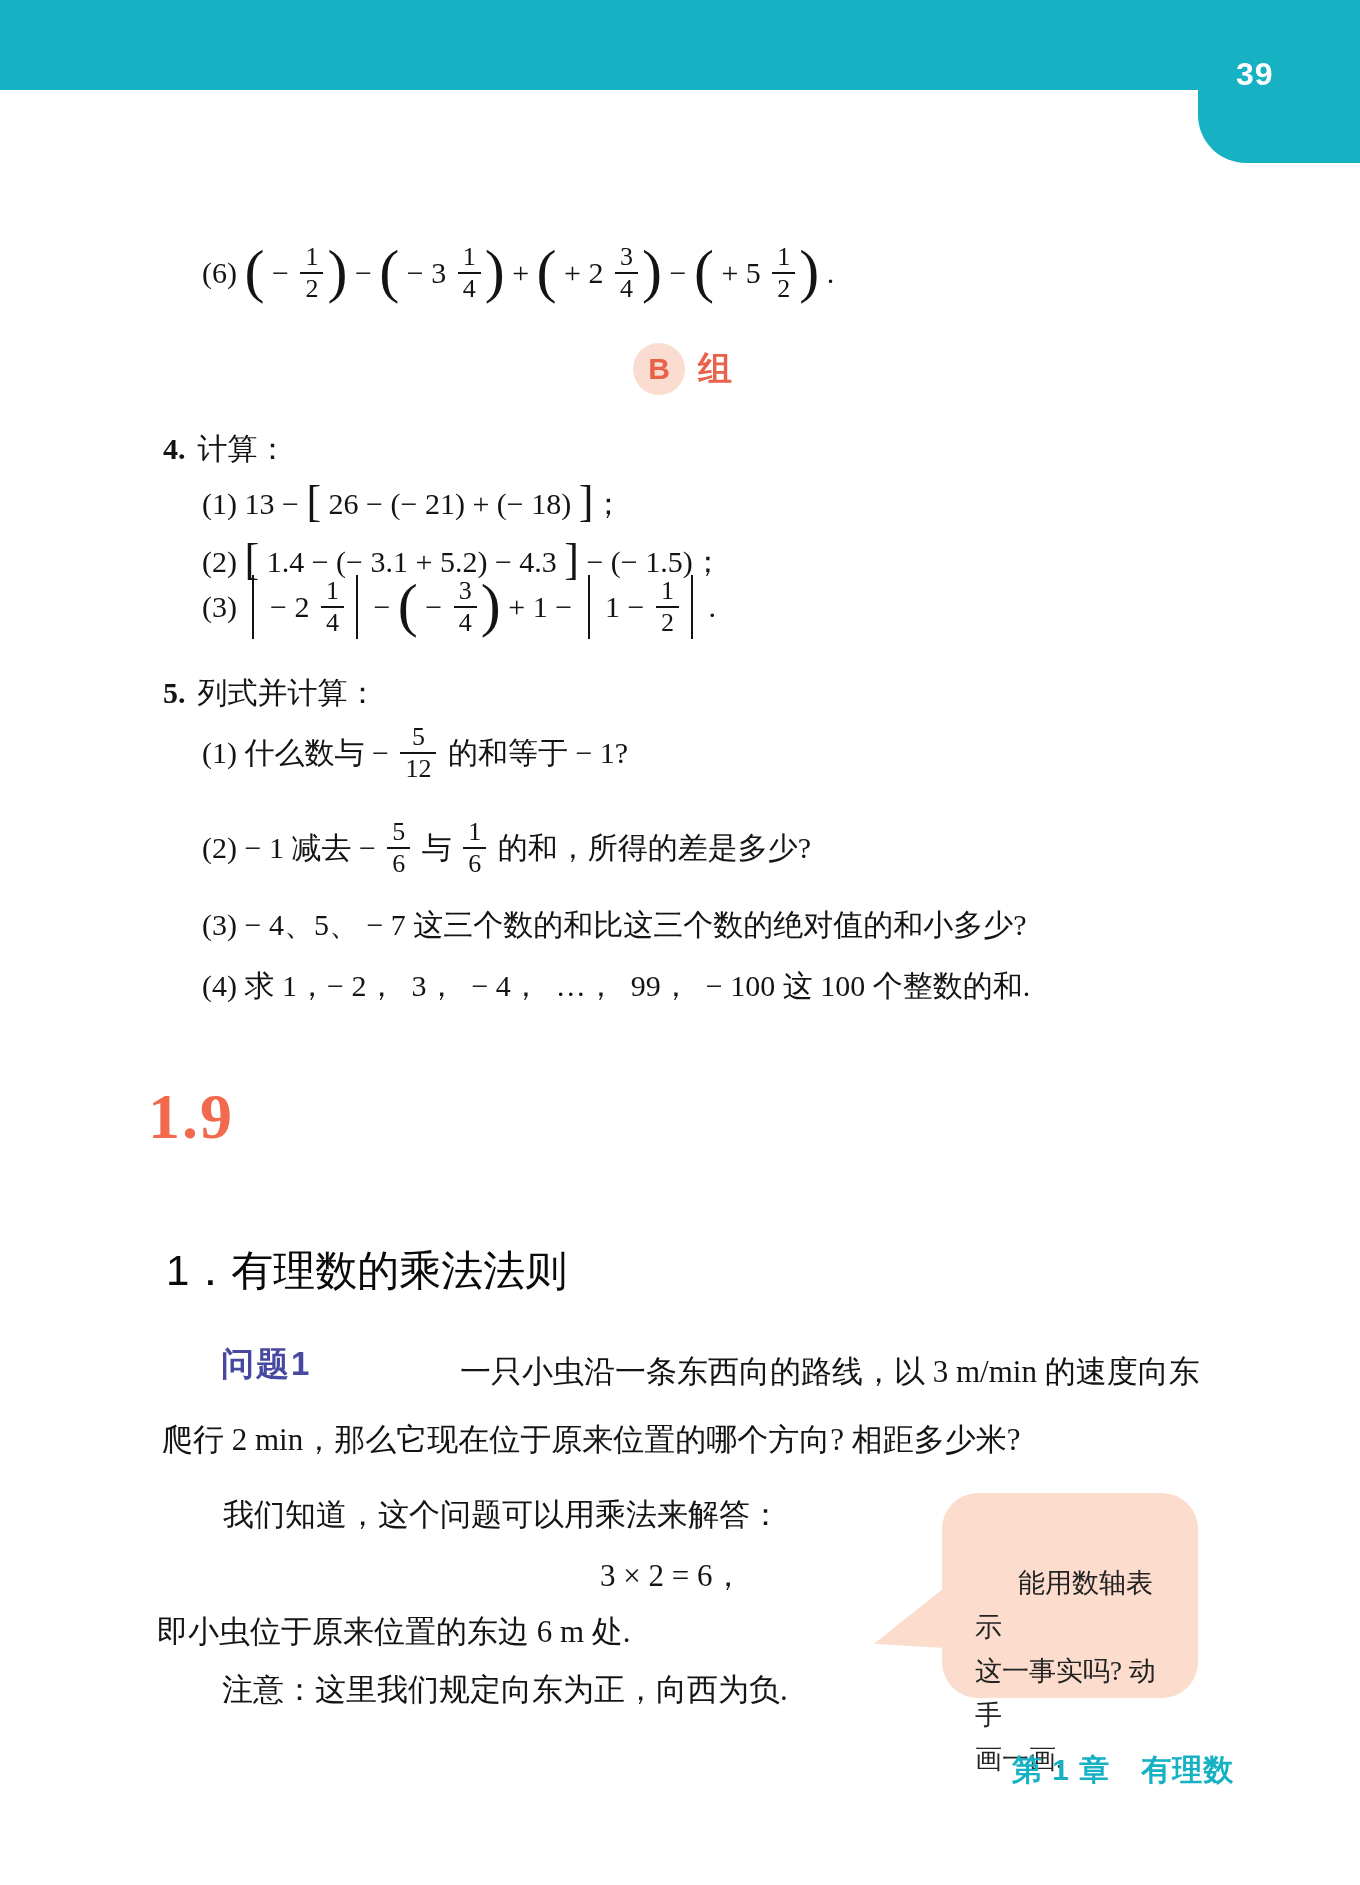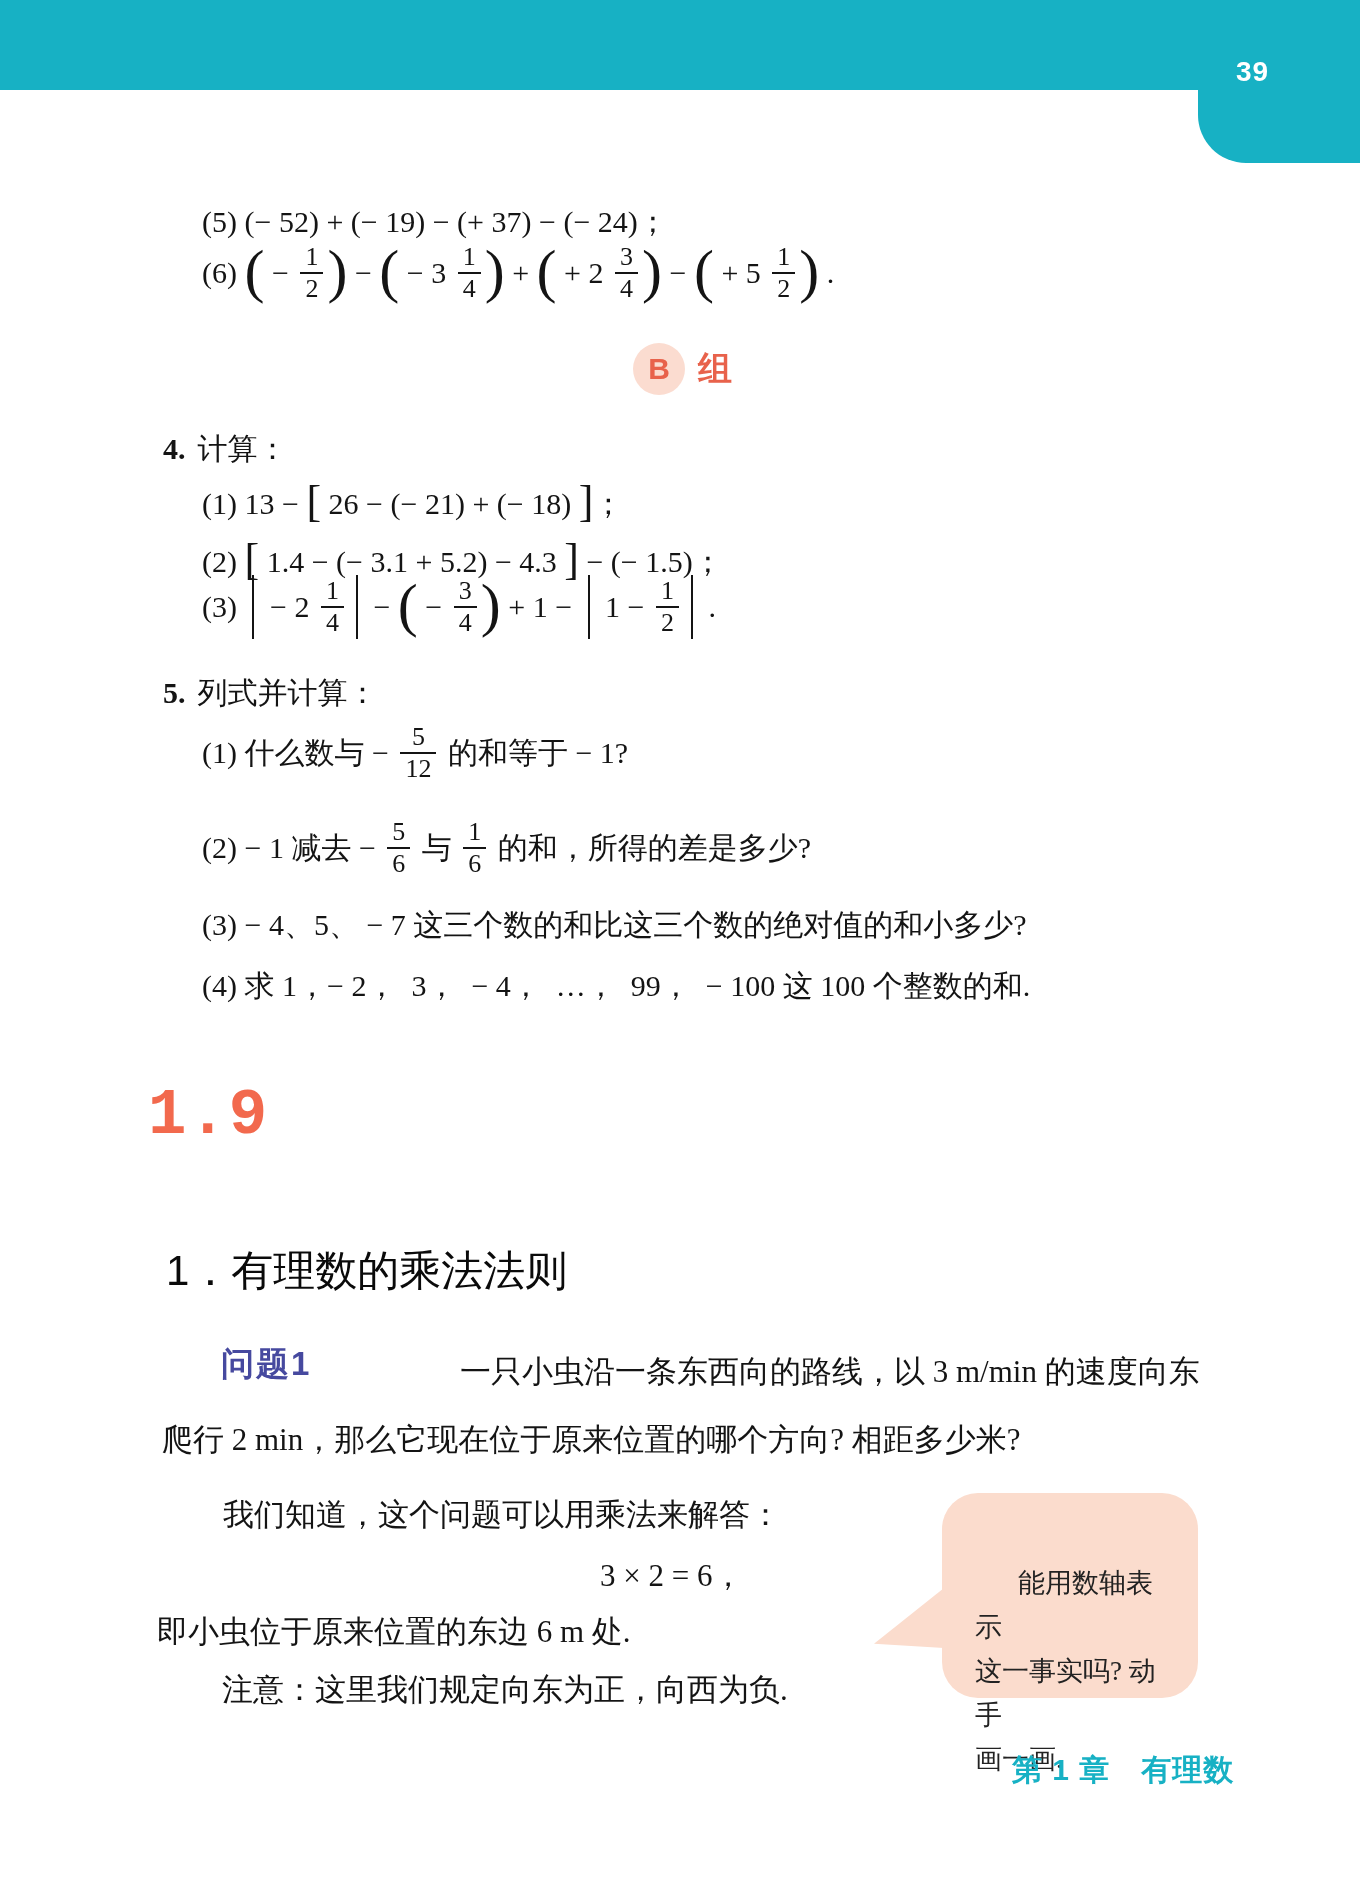--- a/index.html
+++ b/index.html
@@ -9,21 +9,21 @@
   *{margin:0;padding:0;box-sizing:border-box;}
   html,body{background:#ffffff;}
   .page{position:relative;width:1360px;height:1885px;background:#fff;overflow:hidden;
          font-family:"Liberation Serif","DejaVu Serif",serif;color:var(--ink);}
 
   
   .header-bar{position:absolute;left:0;top:0;width:1360px;height:90px;background:var(--teal);}
   .header-tab{position:absolute;left:1198px;top:0;width:162px;height:163px;background:var(--teal);
               border-bottom-left-radius:48px;}
   .page-num{position:absolute;left:38px;top:56px;font-family:"Liberation Sans","DejaVu Sans",sans-serif;
-            font-weight:bold;font-size:28px;color:#ffffff;letter-spacing:1px;}
+            font-weight:bold;font-size:32px;color:#ffffff;letter-spacing:1px;}
 
   
   .math{position:absolute;display:flex;align-items:center;font-size:30px;white-space:pre;
         font-family:"Liberation Serif","DejaVu Serif",serif;}
   .mt{white-space:pre;}
   .frac{display:inline-flex;flex-direction:column;align-items:center;vertical-align:middle;
         margin:0 4px;font-size:26px;line-height:1.15;}
   .frac .fn{padding:0 5px;}
   .frac .fd{border-top:2px solid var(--ink);padding:0 5px;}
   .bp{font-size:60px;line-height:0;position:relative;top:-2px;font-weight:400;}
@@ -49,21 +49,21 @@
   .b-label{font-family:"Liberation Sans","DejaVu Sans",sans-serif;font-weight:bold;
            font-size:34px;color:var(--badge-fg);}
 
   
   .exlabel{position:absolute;left:163px;font-size:30px;display:flex;align-items:baseline;}
   .exlabel b{margin-right:12px;}
   .lab4{top:429px;} .lab5{top:673px;}
 
   
   .sec-head{position:absolute;left:0;top:1072px;width:1360px;height:100px;color:var(--orange);
-            font-family:Liberation Mono, monospace;font-weight:bold;}
+            font-family:Liberation Serif, serif;font-weight:bold;}
   .sec-num{position:absolute;left:148px;top:8px;font-size:64px;letter-spacing:2px;}
   .sec-title{position:absolute;left:408px;top:4px;font-size:62px;letter-spacing:3px;}
   .sub-head{position:absolute;left:166px;top:1243px;font-size:42px;font-weight:normal;
             font-family:"Liberation Sans","DejaVu Sans",sans-serif;color:#0a0a0a;}
 
   
   .para{position:absolute;font-size:31px;line-height:68px;color:var(--ink);}
   .p-problem{left:162px;top:1338px;width:1040px;text-indent:298px;}
   .problem-label{position:absolute;left:221px;top:1342px;font-size:33px;font-weight:bold;
                  color:var(--indigo);font-family:"Liberation Sans","DejaVu Sans",sans-serif;
@@ -88,21 +88,20 @@
 </head>
 <body>
 
 <div class="page">
 
   <div class="header-bar"></div>
   <div class="header-tab">
     <span class="page-num">39</span>
   </div>
 
-  <div class="math l-p5"><span class="mt">(5) (− 52) + (− 19) − (+ 37) − (− 24)；</span></div>
   <div class="math l-p6"><span class="mt">(6) </span><span class="bp">(</span><span class="mt"> − </span><span class="frac"><span class="fn">1</span><span class="fd">2</span></span><span class="bp">)</span><span class="mt"> − </span><span class="bp">(</span><span class="mt"> − 3 </span><span class="frac"><span class="fn">1</span><span class="fd">4</span></span><span class="bp">)</span><span class="mt"> + </span><span class="bp">(</span><span class="mt"> + 2 </span><span class="frac"><span class="fn">3</span><span class="fd">4</span></span><span class="bp">)</span><span class="mt"> − </span><span class="bp">(</span><span class="mt"> + 5 </span><span class="frac"><span class="fn">1</span><span class="fd">2</span></span><span class="bp">)</span><span class="mt"> .</span></div>
 
   <div class="group-b">
     <span class="b-circle">B</span>
     <span class="b-label">组</span>
   </div>
 
   <div class="exlabel lab4">
     <b>4.</b>
     <span>计算：</span>

